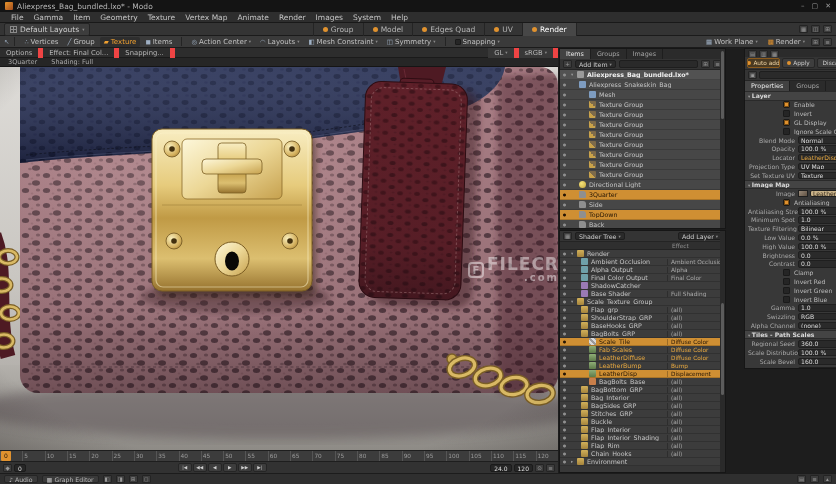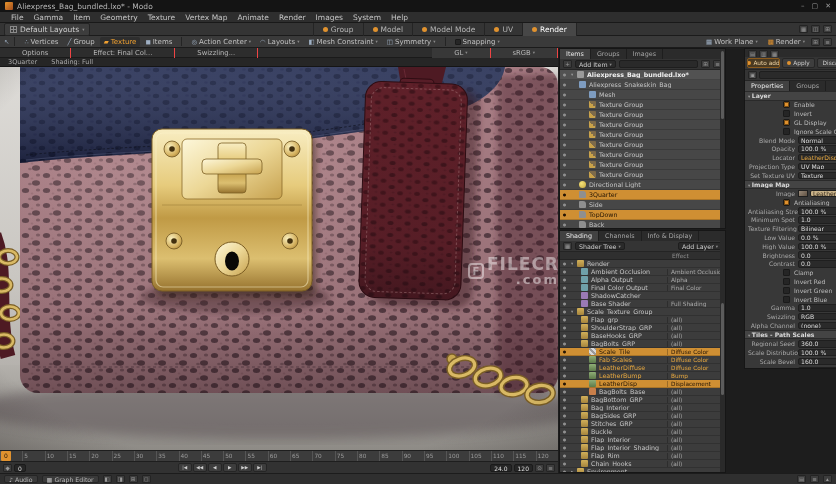--- a/index.html
+++ b/index.html
@@ -41,21 +41,21 @@
   .tbtn{display:flex;align-items:center;gap:2px;padding:1px 4px;border-radius:2px;}
   .tbtn.active{color:#f0a030;background:#2e2e2e;}
   .tbtn.active .tglyph{color:#f0a030;}
   .sep{width:1px;height:9px;background:#242424;margin:0 3px;flex:none;}
   .caret{font-size:4.5px;color:#8a8a8a;}
   .cb{width:6px;height:6px;background:#262626;border:1px solid #1a1a1a;border-radius:1px;flex:none;}
 
   
   .vph1{left:0;top:48px;width:558px;height:10px;background:#2d2d2d;border-bottom:1px solid #1a1a1a;
         display:flex;align-items:center;font-size:6.8px;color:#b8b8b8;}
-  .vph1 .hbtn{padding:0 22px;height:10px;display:flex;align-items:center;gap:2px;border-right:1px solid #ef4444;}
+  .vph1 .hbtn{padding:0 6px;height:10px;display:flex;align-items:center;gap:2px;border-right:5px solid #ef4444;}
   .vph1 .right{margin-left:auto;display:flex;}
   .vph1 .hbtn.boxed{background:#383838;}
   .vph2{left:0;top:58px;width:558px;height:9px;background:#262626;border-bottom:1px solid #151515;
         display:flex;align-items:center;font-size:6.5px;color:#a8a8a8;gap:14px;padding:0 8px;}
 
   
   .viewport{left:0;top:67px;width:558px;height:383px;background:#c9c6c2;overflow:hidden;}
 
   
   .panel{background:#383838;display:flex;flex-direction:column;overflow:hidden;border:1px solid #161616;}
@@ -154,21 +154,21 @@
         border-radius:2px;padding:0 4px;height:8px;white-space:nowrap;}
   .bspacer{flex:1;}
 
   
   .watermark{left:468px;top:256px;z-index:40;display:flex;align-items:center;gap:3px;
              color:rgba(255,255,255,.45);pointer-events:none;font-weight:bold;}
   .wm-logo{width:16px;height:16px;border:2px solid rgba(255,255,255,.45);border-radius:4px;
            font-size:10px;line-height:13px;text-align:center;}
   .wm-col{display:flex;flex-direction:column;align-items:flex-end;line-height:1;}
   .wm-main{font-size:17px;letter-spacing:1px;}
-  .wm-suffix{font-size:13px;letter-spacing:2px;}
+  .wm-suffix{font-size:10px;letter-spacing:2px;}
 </style>
 </head>
 <body>
 
 <div id="app">
 
   <div class="abs titlebar">
     <span class="app-icon"></span>
     <span>Aliexpress_Bag_bundled.lxo* - Modo</span>
     <span class="win-controls">
@@ -204,21 +204,21 @@
     <span class="ltab">
           <span class="dot"></span>
           <span>Group</span>
         </span>
         <span class="ltab">
           <span class="dot"></span>
           <span>Model</span>
         </span>
         <span class="ltab">
           <span class="dot"></span>
-          <span>Model Mode</span>
+          <span>Edges Quad</span>
         </span>
         <span class="ltab">
           <span class="dot"></span>
           <span>UV</span>
         </span>
         <span class="ltab active">
           <span class="dot"></span>
           <span>Render</span>
         </span>
       </span>
@@ -294,21 +294,21 @@
     </span>
     <span class="bar-minis">
       <span class="mini">⊞</span>
       <span class="mini">≡</span>
     </span>
   </div>
 
   <div class="abs vph1">
     <span class="hbtn">Options</span>
     <span class="hbtn">Effect: Final Col...</span>
-    <span class="hbtn">Swizzling...</span>
+    <span class="hbtn">Snapping...</span>
     <span class="right">
       <span class="hbtn boxed">
           <span>GL</span>
           <span class="caret">▾</span>
         </span>
       <span class="hbtn boxed">
           <span>sRGB</span>
           <span class="caret">▾</span>
         </span>
     </span>
@@ -590,26 +590,20 @@
           <span class="ticon ic-camera"></span>
           <span class="tlabel">Back</span>
         </div>
       </div>
     <div class="vscroll">
         <div class="vthumb"></div>
       </div>
   </div>
 
   <div class="abs panel shading-panel">
-    <div class="ptabs">
-
-    <span class="ptab active">Shading</span>
-        <span class="ptab">Channels</span>
-        <span class="ptab">Info &amp; Display</span>
-      </div>
     <div class="ptoolbar">
       <span class="mini">▦</span>
       <span class="dropdown">
           <span>Shader Tree</span>
           <span class="caret">▾</span>
         </span>
       <span class="grow"></span>
       <span class="dropdown">
           <span>Add Layer</span>
           <span class="caret">▾</span>

